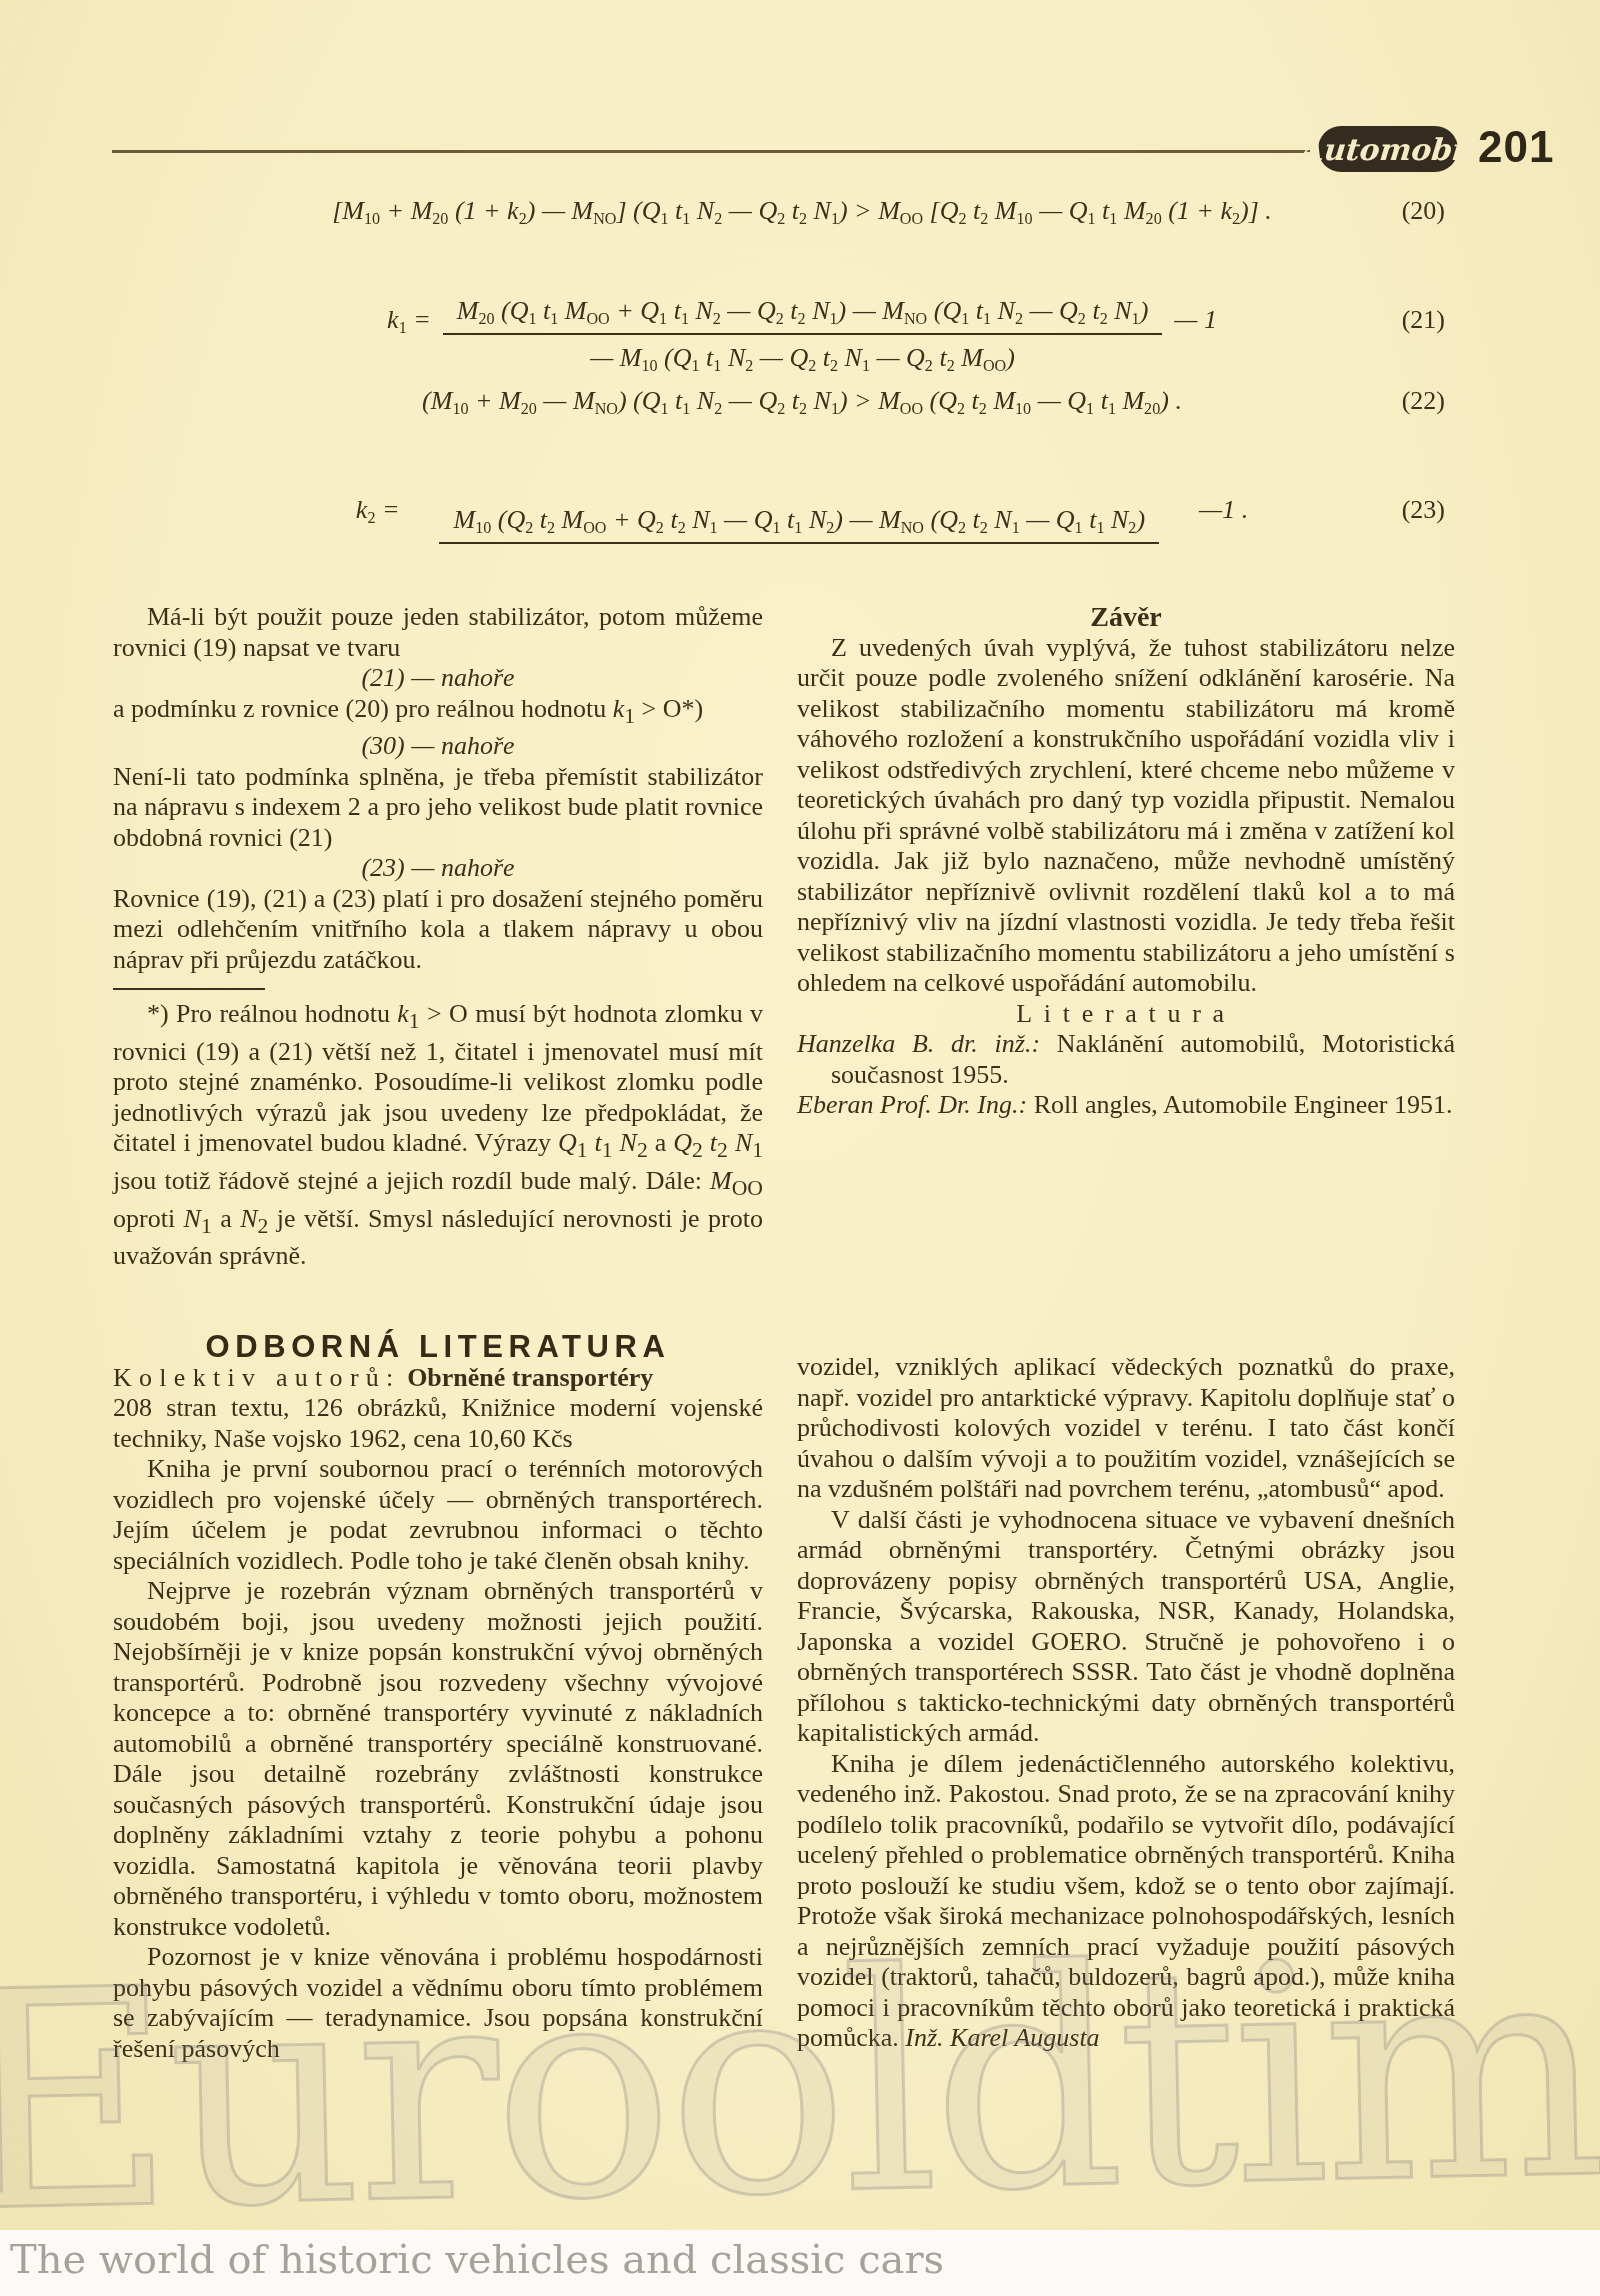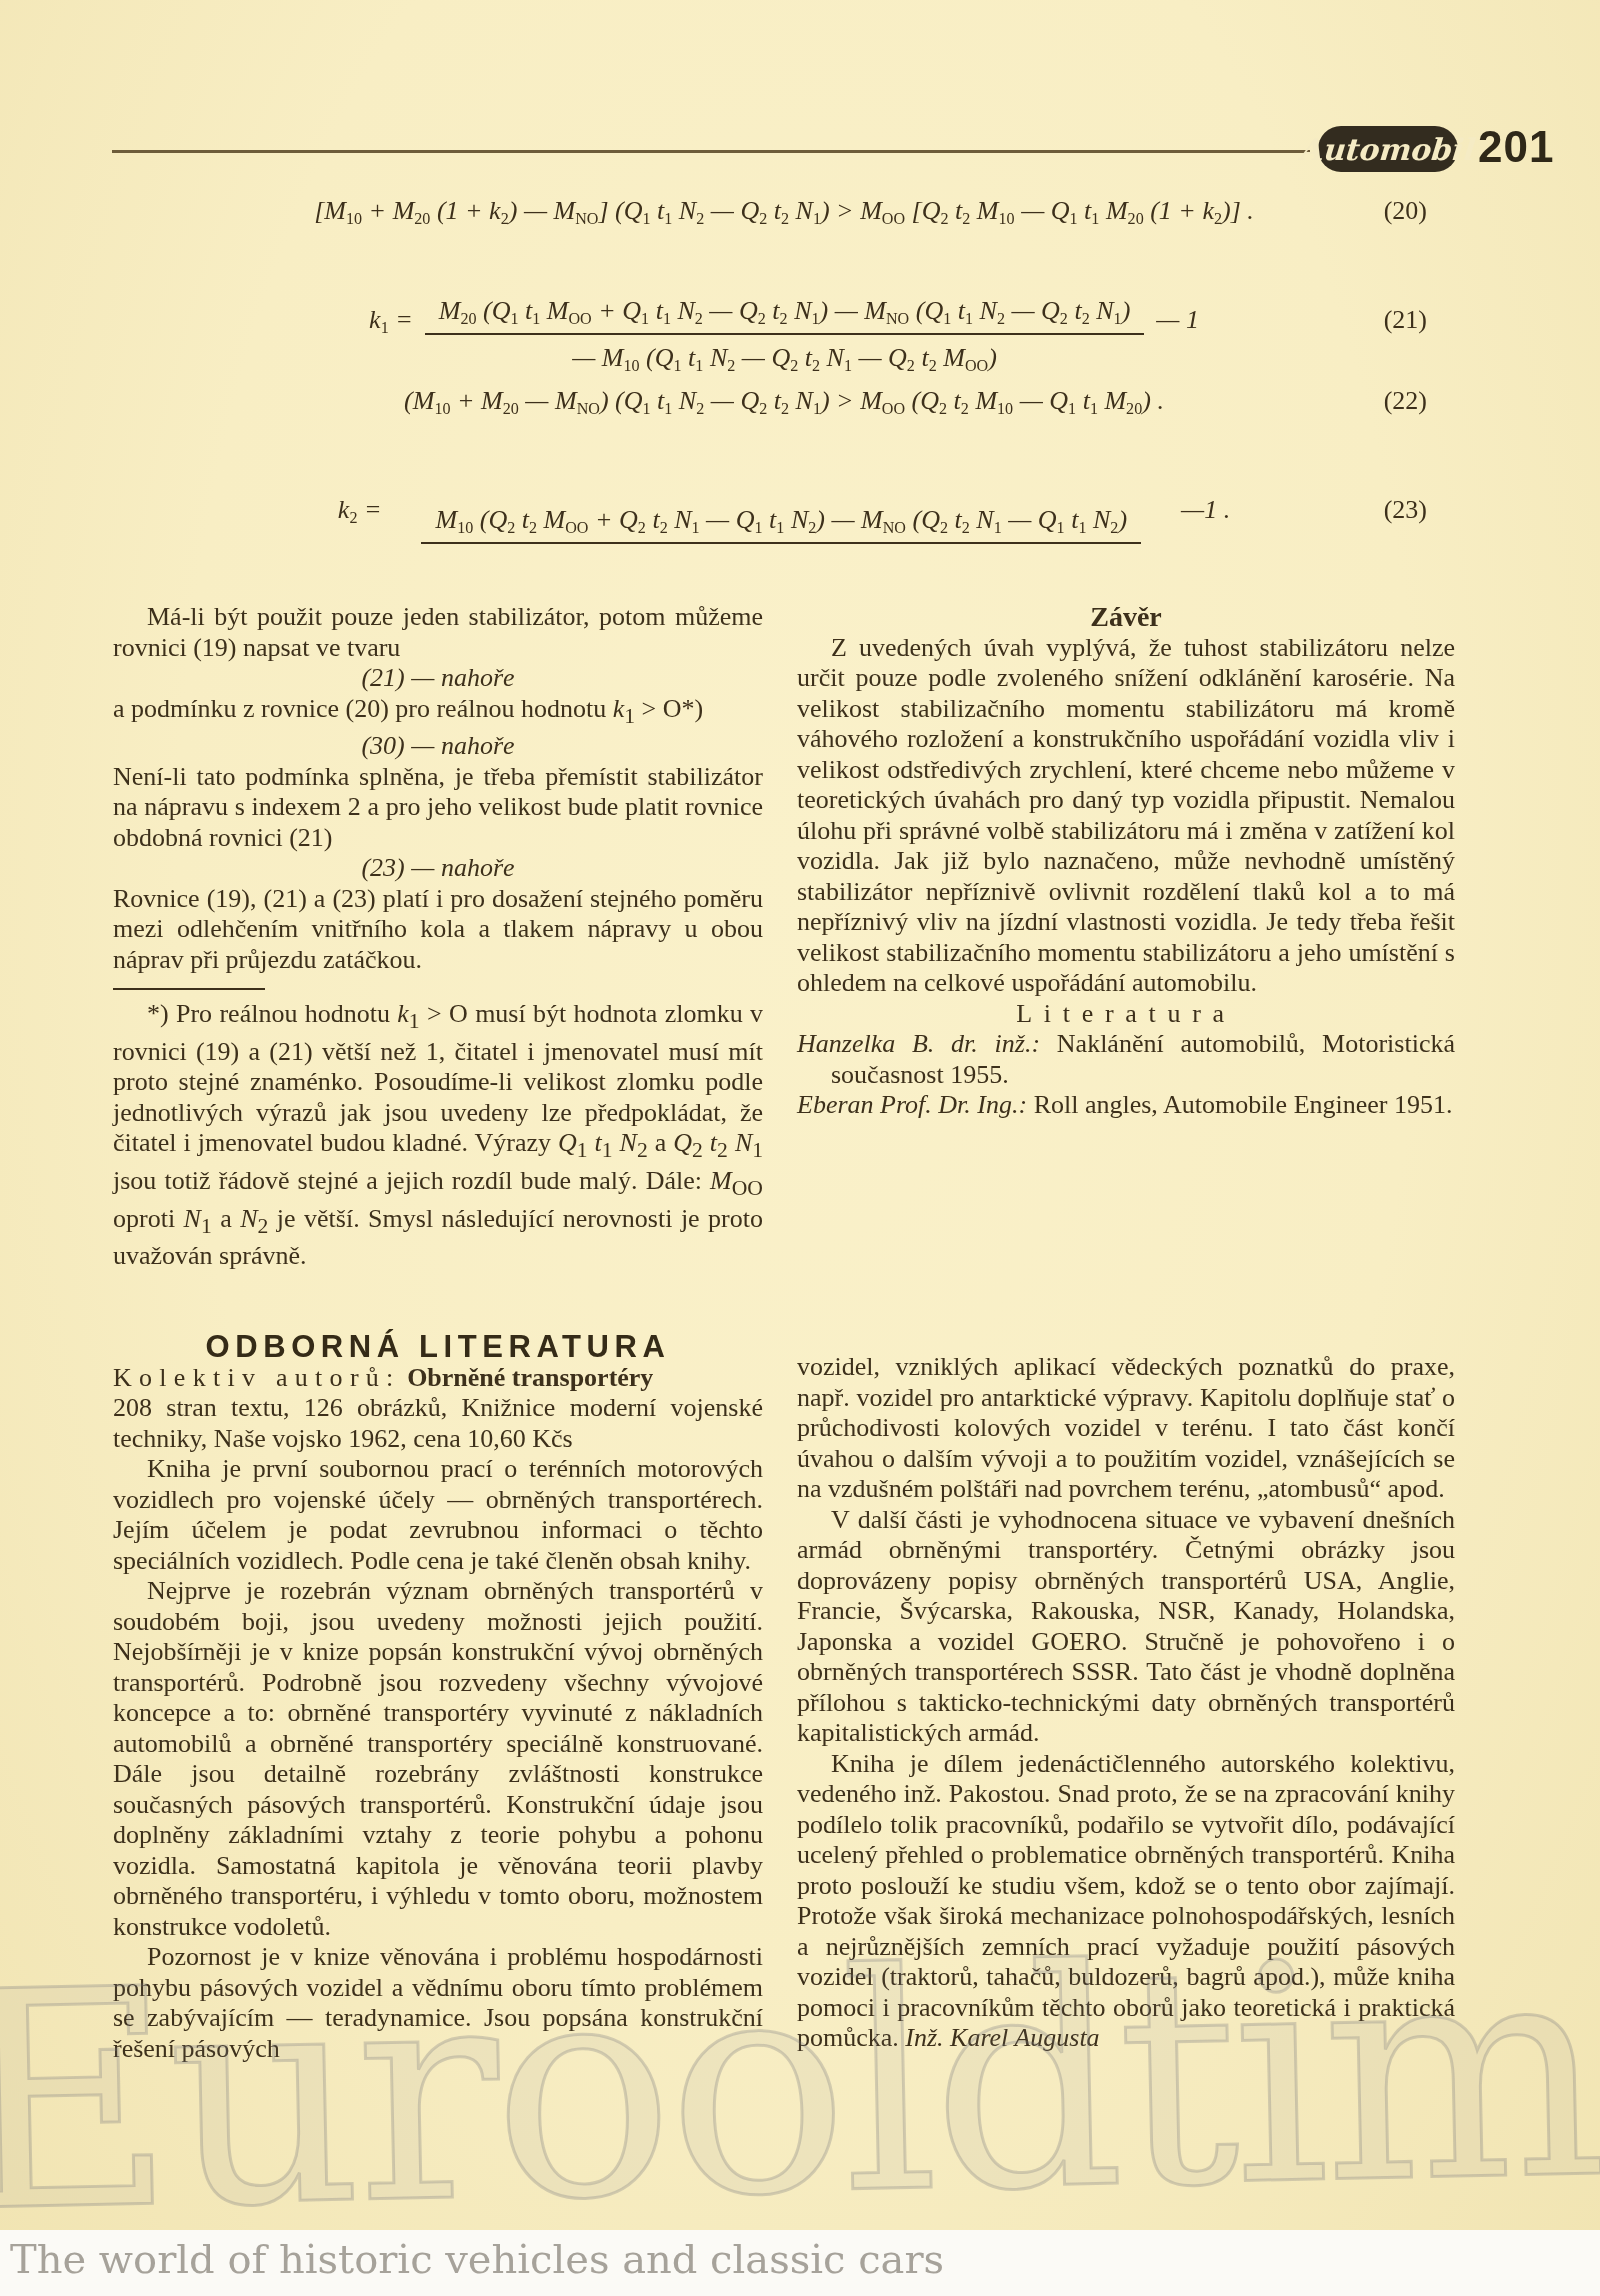--- a/index.html
+++ b/index.html
@@ -16,21 +16,21 @@
   }
   .logo-text{
     color:#f5ebc4;font-style:italic;font-weight:bold;font-size:30px;
     font-family:"DejaVu Serif", serif;transform:skewX(-6deg);white-space:nowrap;
   }
   .page-number{
     position:absolute;left:1478px;top:122px;font-family:"Liberation Sans", sans-serif;
     font-weight:bold;font-size:44px;color:#2f2818;letter-spacing:1px;
   }
   
-  .equations{position:absolute;left:113px;top:0;width:1342px;height:580px;font-size:26px;}
+  .equations{position:absolute;left:131px;top:0;width:1342px;height:580px;font-size:26px;}
   .eq{position:absolute;left:0;right:0;display:flex;justify-content:center;align-items:center;font-style:italic;}
   .eq sub{font-size:0.62em;font-style:normal;line-height:0;vertical-align:-0.3em;}
   .eq-number{position:absolute;right:28px;font-style:normal;font-size:26px;}
   .eq-lead{margin-right:12px;}
   .eq-tail{margin-left:12px;}
   .frac{display:inline-flex;flex-direction:column;text-align:center;vertical-align:middle;margin-top:28px;}
   .frac .num{padding:0 14px 7px;border-bottom:2px solid #3d301b;}
   .frac .den{padding:8px 14px 0;}
   .eq20{top:196px;}
   .eq21{top:262px;height:116px;}
@@ -131,21 +131,21 @@
     <p class="reference"><i>Eberan Prof. Dr. Ing.:</i> Roll angles, Automobile Engineer 1951.</p>
   </div>
 
   <div class="col col-ll">
     <p class="review-heading">ODBORNÁ LITERATURA</p>
     <p class="review-byline">
       <span class="authors-label">Kolektiv autorů:</span>
       <span class="book-title">Obrněné transportéry</span>
     </p>
     <p class="review-meta">208 stran textu, 126 obrázků, Knižnice moderní vojenské techniky, Naše vojsko 1962, cena 10,60 Kčs</p>
-    <p class="p-indent">Kniha je první soubornou prací o terénních motorových vozidlech pro vojenské účely — obrněných transportérech. Jejím účelem je podat zevrubnou informaci o těchto speciálních vozidlech. Podle cena je také členěn obsah knihy.</p>
+    <p class="p-indent">Kniha je první soubornou prací o terénních motorových vozidlech pro vojenské účely — obrněných transportérech. Jejím účelem je podat zevrubnou informaci o těchto speciálních vozidlech. Podle toho je také členěn obsah knihy.</p>
     <p class="p-indent">Nejprve je rozebrán význam obrněných transportérů v soudobém boji, jsou uvedeny možnosti jejich použití. Nejobšírněji je v knize popsán konstrukční vývoj obrněných transportérů. Podrobně jsou rozvedeny všechny vývojové koncepce a to: obrněné transportéry vyvinuté z nákladních automobilů a obrněné transportéry speciálně konstruované. Dále jsou detailně rozebrány zvláštnosti konstrukce současných pásových transportérů. Konstrukční údaje jsou doplněny základními vztahy z teorie pohybu a pohonu vozidla. Samostatná kapitola je věnována teorii plavby obrněného transportéru, i výhledu v tomto oboru, možnostem konstrukce vodoletů.</p>
     <p class="p-indent">Pozornost je v knize věnována i problému hospodárnosti pohybu pásových vozidel a vědnímu oboru tímto problémem se zabývajícím — teradynamice. Jsou popsána konstrukční řešení pásových</p>
   </div>
 
   <div class="col col-lr">
     <p>vozidel, vzniklých aplikací vědeckých poznatků do praxe, např. vozidel pro antarktické výpravy. Kapitolu doplňuje stať o průchodivosti kolových vozidel v terénu. I tato část končí úvahou o dalším vývoji a to použitím vozidel, vznášejících se na vzdušném polštáři nad povrchem terénu, „atombusů“ apod.</p>
     <p class="p-indent">V další části je vyhodnocena situace ve vybavení dnešních armád obrněnými transportéry. Četnými obrázky jsou doprovázeny popisy obrněných transportérů USA, Anglie, Francie, Švýcarska, Rakouska, NSR, Kanady, Holandska, Japonska a vozidel GOERO. Stručně je pohovořeno i o obrněných transportérech SSSR. Tato část je vhodně doplněna přílohou s takticko-technickými daty obrněných transportérů kapitalistických armád.</p>
     <p class="p-indent">Kniha je dílem jedenáctičlenného autorského kolektivu, vedeného inž. Pakostou. Snad proto, že se na zpracování knihy podílelo tolik pracovníků, podařilo se vytvořit dílo, podávající ucelený přehled o problematice obrněných transportérů. Kniha proto poslouží ke studiu všem, kdož se o tento obor zajímají. Protože však široká mechanizace polnohospodářských, lesních a nejrůznějších zemních prací vyžaduje použití pásových vozidel (traktorů, tahačů, buldozerů, bagrů apod.), může kniha pomoci i pracovníkům těchto oborů jako teoretická i praktická pomůcka. <i>Inž. Karel Augusta</i></p>
   </div>
 

